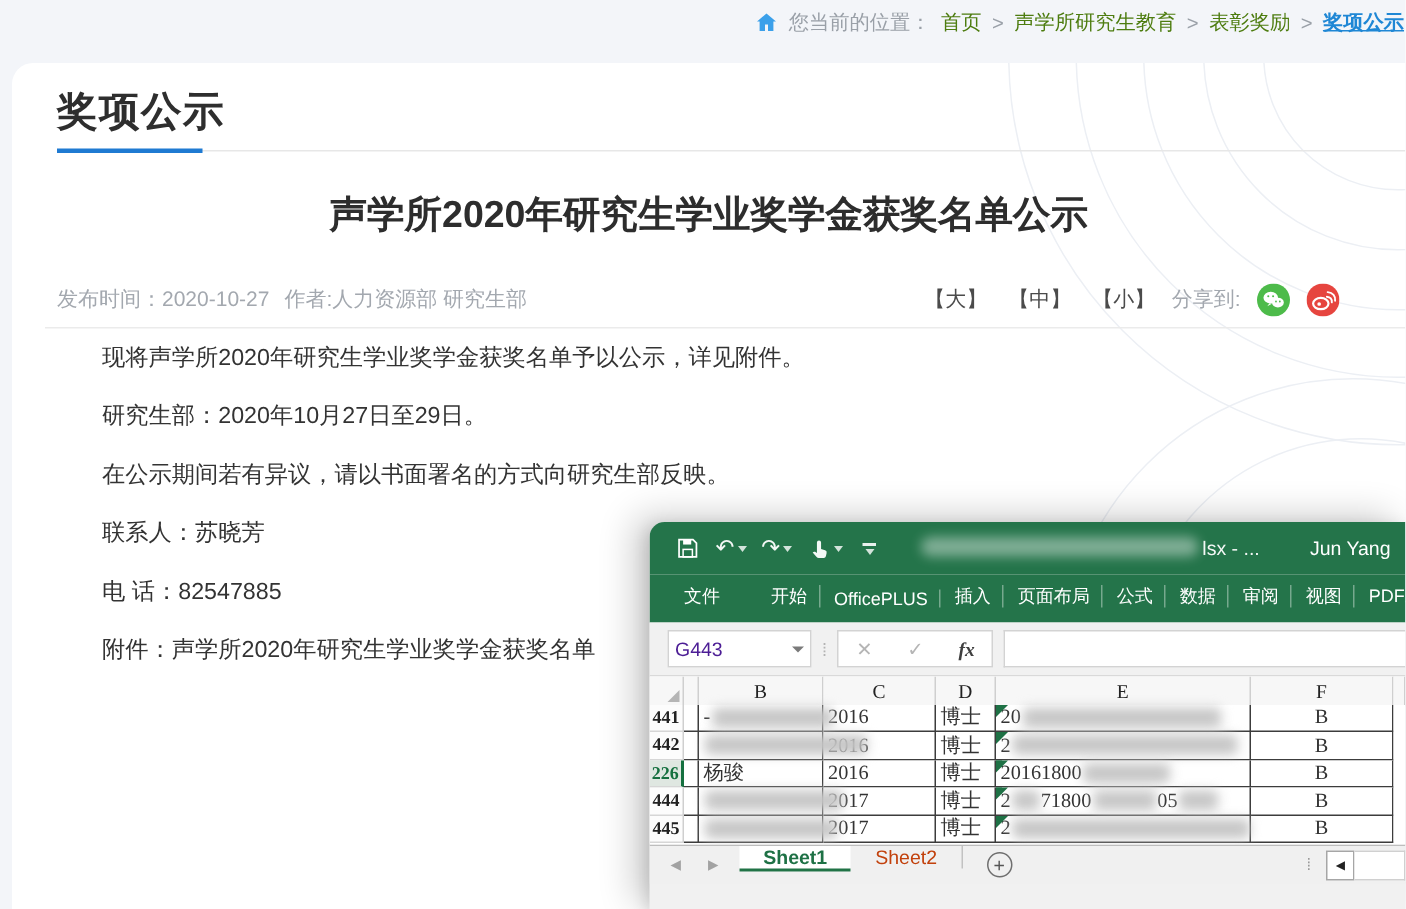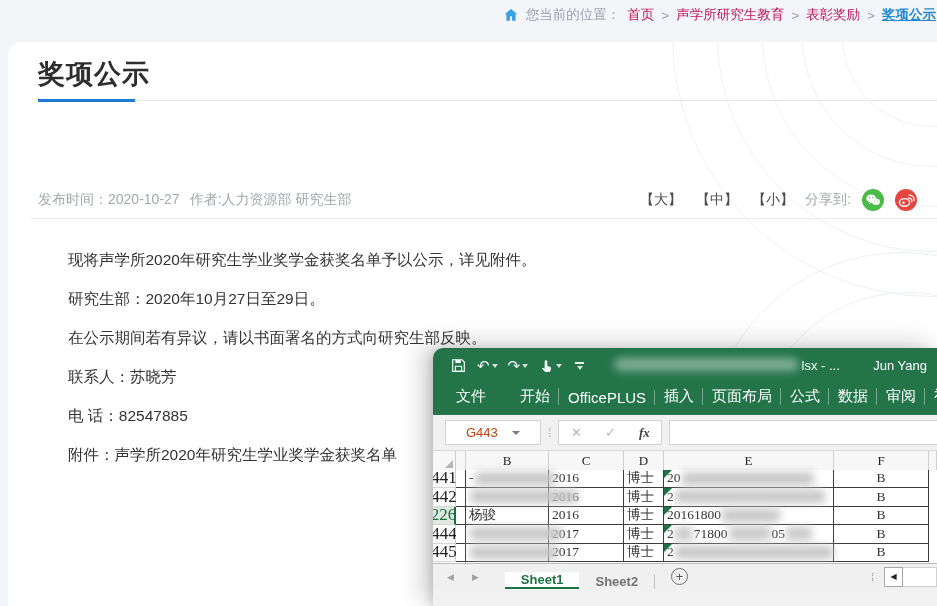--- a/index.html
+++ b/index.html
@@ -10,49 +10,49 @@
     font-family:"Liberation Sans","DejaVu Sans",sans-serif;
     color:#333;
   }
   
   .topbar {
     position:absolute; top:0; left:0; right:0; height:30px;
     display:flex; align-items:center; justify-content:flex-end;
     font-size:13.5px; color:#9aa0a8; gap:7px; padding-right:1px;
   }
   .topbar .home-ic { width:16px; height:16px; display:inline-block; }
-  .crumb { color:#be185d; text-decoration:none; cursor:pointer; white-space:nowrap; }
+  .crumb { color:#4d7c0f; text-decoration:none; cursor:pointer; white-space:nowrap; }
   .crumb-sep { color:#9aa0a8; }
   .crumb.active { color:#1f87d5; text-decoration:underline; font-weight:bold; }
   
   .card {
     position:absolute; left:8px; top:42px; right:0; bottom:0;
     background:#fff; border-radius:14px 0 0 0; overflow:hidden;
   }
   .deco { position:absolute; border:1px solid #eceff4; border-radius:50%; pointer-events:none; }
   .section-title {
     position:absolute; left:30px; top:14px;
     font-size:27px; font-weight:800; color:#2e2e2e; letter-spacing:1px;
   }
   .section-rule { position:absolute; left:30px; right:0; top:58px; border-bottom:1px solid #e7e7e7; }
   .section-rule .blue { position:absolute; left:0; top:-1px; width:97px; height:3px; background:#1f7ad2; }
   .article-title {
     position:absolute; left:0; right:0; top:84px; text-align:center;
     font-size:25px; font-weight:800; color:#2d2d2d;
   }
   .meta-row {
-    position:absolute; left:30px; right:20px; top:147px; height:22px;
+    position:absolute; left:30px; right:44px; top:147px; height:22px;
     display:flex; align-items:center; font-size:14px; color:#a3a8af;
   }
   .meta-right { margin-left:auto; display:flex; align-items:center; gap:11px; }
   .size-btn { color:#4b4b4b; cursor:pointer; }
   .share-label { color:#a3a8af; }
   .share-ic { width:22px; height:22px; border-radius:50%; display:inline-block; cursor:pointer; }
   .meta-rule { position:absolute; left:22px; right:0; top:176px; border-bottom:1px solid #ebebeb; }
-  .body-text { position:absolute; left:60px; top:207px; width:620px; }
+  .body-text { position:absolute; left:60px; top:186px; width:620px; }
   .body-text p { font-size:15.5px; color:#333; line-height:22px; margin-bottom:17px; white-space:nowrap; }
   .att-link { cursor:pointer; }
   
   .excel {
     position:absolute; left:433px; top:348px; width:504px; height:258px;
     border-radius:10px 0 0 0; overflow:hidden;
     box-shadow:-10px -4px 24px rgba(0,0,0,.20), -2px 2px 10px rgba(0,0,0,.12);
     display:flex; flex-direction:column; background:#f1f1f1;
   }
   .xl-titlebar {
@@ -63,32 +63,32 @@
   .qat-btn .u { font-size:15px; line-height:1; opacity:.95; }
   .tri-dn { width:0; height:0; border-left:3.5px solid transparent; border-right:3.5px solid transparent; border-top:4px solid rgba(255,255,255,.8); }
   .qat-more { display:flex; flex-direction:column; align-items:center; gap:2px; margin-left:6px; cursor:pointer; }
   .qat-more .bar { width:9px; border-top:2px solid #fff; opacity:.9; }
   .fname { flex:1; display:flex; align-items:flex-start; justify-content:center; gap:3px; min-width:0; }
   .fname .blurpill { width:185px; height:13px; border-radius:7px; background:rgba(255,255,255,.42); filter:blur(4px); }
   .fname .suffix { white-space:nowrap; opacity:.95; }
   .xl-user { white-space:nowrap; margin-left:4px; margin-right:2px; }
   .xl-ribbon {
     height:32px; background:#24744a; color:#fff; flex:0 0 32px;
-    display:flex; align-items:flex-end; padding:0 6px 7px 14px; font-size:15px;
+    display:flex; align-items:flex-end; padding:0 6px 7px 14px; font-size:12px;
   }
   .rtab { padding:2px 9px; cursor:pointer; white-space:nowrap; position:relative; }
   .rtab.sep::after { content:""; position:absolute; right:0; top:3px; bottom:3px; border-right:1px solid rgba(255,255,255,.38); }
   .rtab.file { margin-right:16px; }
   .xl-formula {
     height:36px; background:#f1f1f1; flex:0 0 36px; border-bottom:1px solid #d9d9d9;
     display:flex; align-items:center; padding:0 0 0 12px; gap:7px;
   }
   .namebox {
     width:96px; height:25px; background:#fff; border:1px solid #d3d3d3;
-    display:flex; align-items:center; font-size:13px; color:#c2410c; padding:0 20px; cursor:text;
+    display:flex; align-items:center; font-size:13px; color:#4c1d95; padding:0 4px; cursor:text;
   }
   .namebox .tri { margin-left:auto; width:0; height:0; border-left:4px solid transparent; border-right:4px solid transparent; border-top:4.5px solid #7a7a7a; }
   .fdots { color:#b3b3b3; font-size:12px; letter-spacing:0; line-height:10px; }
   .fbtns {
     width:104px; height:25px; background:#fff; border:1px solid #d3d3d3;
     display:flex; align-items:center; justify-content:space-around; font-size:13px; color:#b5b5b5;
   }
   .fbtns .fx { color:#3f3f3f; font-family:"Liberation Serif",serif; font-style:italic; font-weight:bold; cursor:pointer; }
   .fbtns span { cursor:pointer; }
   .finput { flex:1; height:25px; background:#fff; border:1px solid #d3d3d3; border-right:none; cursor:text; }
@@ -98,38 +98,38 @@
     display:grid; font-family:"Liberation Serif","DejaVu Serif",serif;
     grid-template-columns:23px 10px 83px 75px 40px 170px 95px 1fr;
     grid-auto-rows:18.5px; font-size:13.5px;
   }
   .xl-grid > div { position:relative; }
   .hc { background:#f7f7f7; border-right:1px solid #cfcfcf; border-bottom:1px solid #cfcfcf;
         display:flex; align-items:center; justify-content:center; color:#222; font-size:13px; height:20px; cursor:pointer; }
   .corner::after { content:""; position:absolute; right:2px; bottom:2px;
         border-left:8px solid transparent; border-bottom:8px solid #b5b5b5; }
   .rh { background:#fcfcfc; border-right:1px solid #cfcfcf; border-bottom:1px solid #d6d6d6;
-        display:flex; align-items:center; justify-content:center; color:#222; font-size:17px; cursor:pointer; }
+        display:flex; align-items:center; justify-content:center; color:#222; font-size:12px; cursor:pointer;font-weight:bold; }
   .rh.sel { background:#dfe7e1; color:#15703f; border-right:2px solid #15703f; }
   .dc { background:#fff; border-right:1px solid #3c3c3c; border-bottom:1px solid #3c3c3c;
         display:flex; align-items:center; padding-left:3px; white-space:nowrap; overflow:visible; cursor:cell; }
   .dc.center { justify-content:center; padding-left:0; }
   .dc.noborder { border-right:none; border-bottom:none; }
   .etri::before { content:""; position:absolute; left:0; top:0; z-index:3;
         border:4px solid transparent; border-left-color:#1e7145; border-top-color:#1e7145; }
   .blur { display:inline-block; height:13px; border-radius:3px; background:#c6c6c6;
         filter:blur(4px); position:relative; z-index:2; flex:none; margin:0 1px; }
   
   .xl-tabbar {
     flex:0 0 26px; background:#f0f0f0; border-top:1px solid #bdbdbd;
     display:flex; align-items:stretch; font-size:13px;
   }
   .snav { display:flex; align-items:center; gap:18px; padding:0 14px 0 14px; color:#a2a2a2; font-size:9px; }
   .snav span { cursor:pointer; }
-  .stab { display:flex; align-items:center; padding:0 16px; cursor:pointer; color:#737373;font-weight:bold; }
+  .stab { display:flex; align-items:center; padding:0 16px; cursor:pointer; color:#c2410c; }
   .stab.active { background:#fff; color:#1e7145; font-weight:bold; border-bottom:2.5px solid #217346; }
   .stab.last { border-right:1px solid #c2c2c2; }
   .addsheet { width:17px; height:17px; border:1.2px solid #6f6f6f; border-radius:50%;
     align-self:center; margin-left:16px; display:flex; align-items:center; justify-content:center;
     color:#555; font-size:13px; line-height:1; cursor:pointer; }
   .tab-right { margin-left:auto; display:flex; align-items:center; }
   .vdots { color:#9a9a9a; font-size:11px; margin-right:10px; letter-spacing:0; }
   .hscroll-btn { width:19px; height:20px; background:#fff; border:1px solid #a6a6a6;
     display:flex; align-items:center; justify-content:center; font-size:8px; color:#222; cursor:pointer; }
   .hscroll-track { width:34px; height:20px; background:#fff; border:1px solid #d0d0d0; border-left:none; }
@@ -171,20 +171,21 @@
   <div class="deco" style="right:-210px; top:-220px; width:430px; height:430px;"></div>
   <div class="deco" style="right:-255px; top:-265px; width:520px; height:520px;"></div>
   <div class="deco" style="right:-120px; top:250px; width:300px; height:300px;"></div>
   <div class="deco" style="right:-160px; top:210px; width:390px; height:390px;"></div>
 
   <div class="section-title">奖项公示</div>
   <div class="section-rule">
       <span class="blue"></span>
     </div>
 
+  <div class="article-title">声学所2020年研究生学业奖学金获奖名单公示</div>
 
   <div class="meta-row">
     <span>发布时间：2020-10-27</span>
     <span style="width:10px"></span>
     <span>作者:人力资源部 研究生部</span>
     <span class="meta-right">
       <span id="size-btns" style="display:flex;gap:14px;">
           <span class="size-btn">【大】</span>
           <span class="size-btn">【中】</span>
           <span class="size-btn">【小】</span>
@@ -394,21 +395,21 @@
         <span>B</span>
       </div>
       <div class="dc noborder"></div>
     </div>
 
   <div class="xl-tabbar">
     <span class="snav">
       <span>◀</span>
       <span>▶</span>
     </span>
-    <span id="sheets" style="display:flex;align-items:flex-end;margin-left:12px;">
+    <span id="sheets" style="display:flex;align-items:flex-start;">
         <span class="stab active">Sheet1</span>
         <span class="stab last">Sheet2</span>
       </span>
     <span class="addsheet">+</span>
     <span class="tab-right">
       <span class="vdots">⁞</span>
       <span class="hscroll-btn">◀</span>
       <span class="hscroll-track"></span>
     </span>
   </div>

